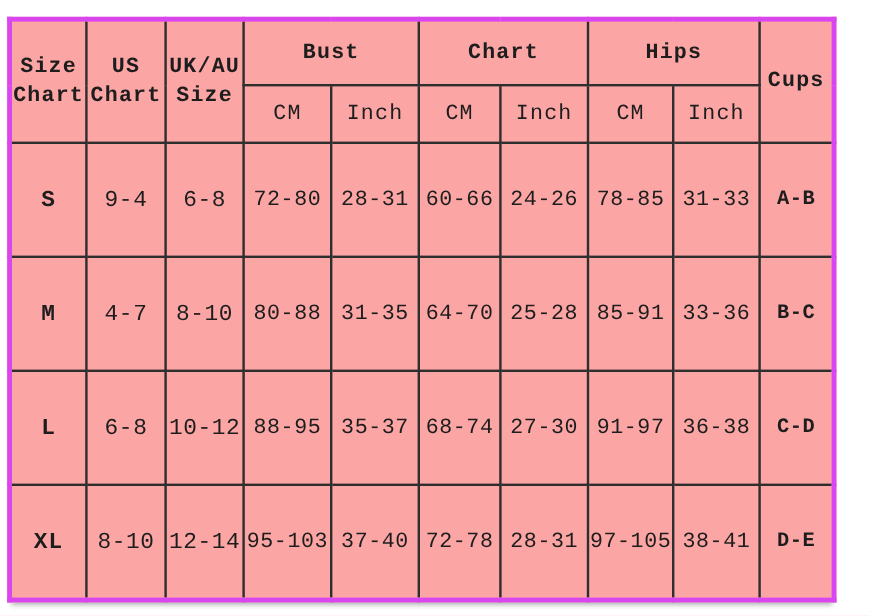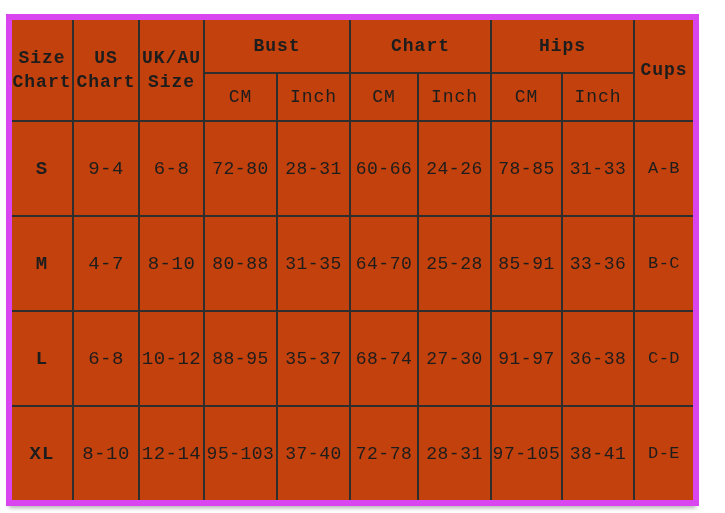--- a/index.html
+++ b/index.html
@@ -17,22 +17,22 @@
     height: 513px;
     background: #ffffff;
   }
   .chart-wrap {
     position: absolute;
     left: 6px;
     top: 14px;
   }
   table.size-chart {
     border-collapse: collapse;
-    background: #c2410c;
-    border: 6px solid #d946ef;
+    background: #fca5a5;
+    border: 4px solid #d946ef;
     box-shadow: 0 5px 4px -3px rgba(90, 90, 90, 0.45);
     table-layout: fixed;
   }
   table.size-chart th,
   table.size-chart td {
     border: 2px solid #2e2e2e;
     text-align: center;
     vertical-align: middle;
     padding: 0;
     color: #1d1d1d;
@@ -75,21 +75,21 @@
     font-weight: normal;
     letter-spacing: 0.5px;
   }
   .meas-val {
     font-size: 18px;
     font-weight: normal;
     letter-spacing: 0.5px;
   }
   .cups-val {
     font-size: 17px;
-    font-weight: normal;
+    font-weight: bold;
     letter-spacing: 0.5px;
   }
 </style>
 </head>
 <body>
 
 <div class="page">
   <div class="chart-wrap">
     <table class="size-chart">
       <colgroup>

